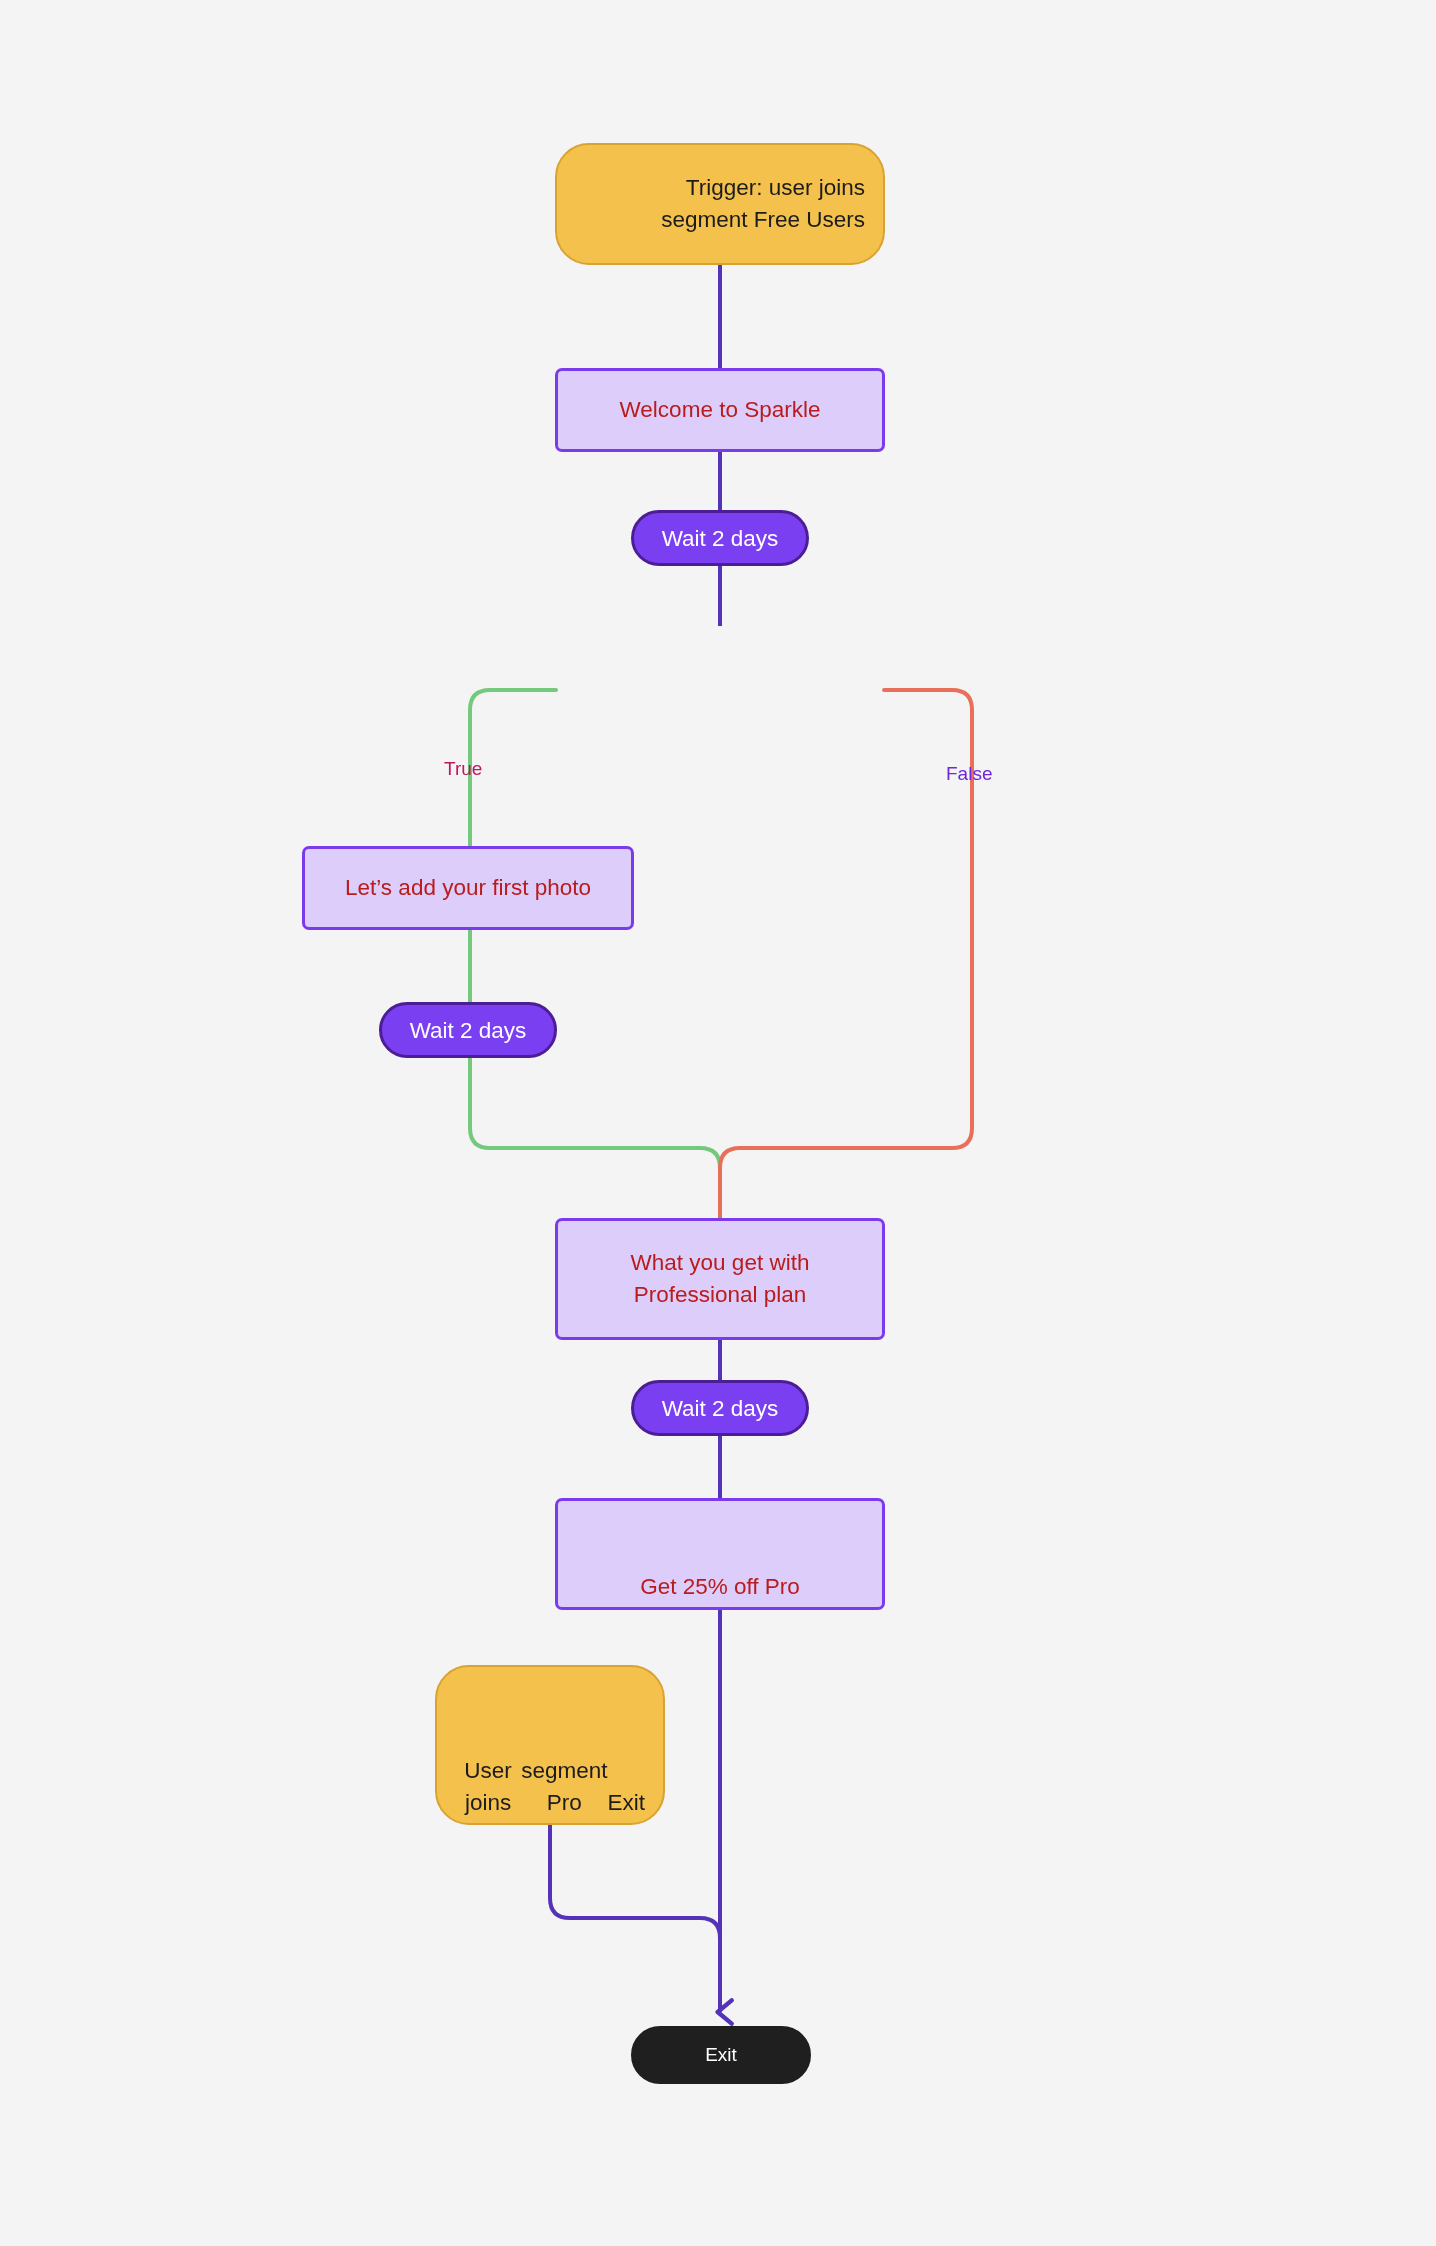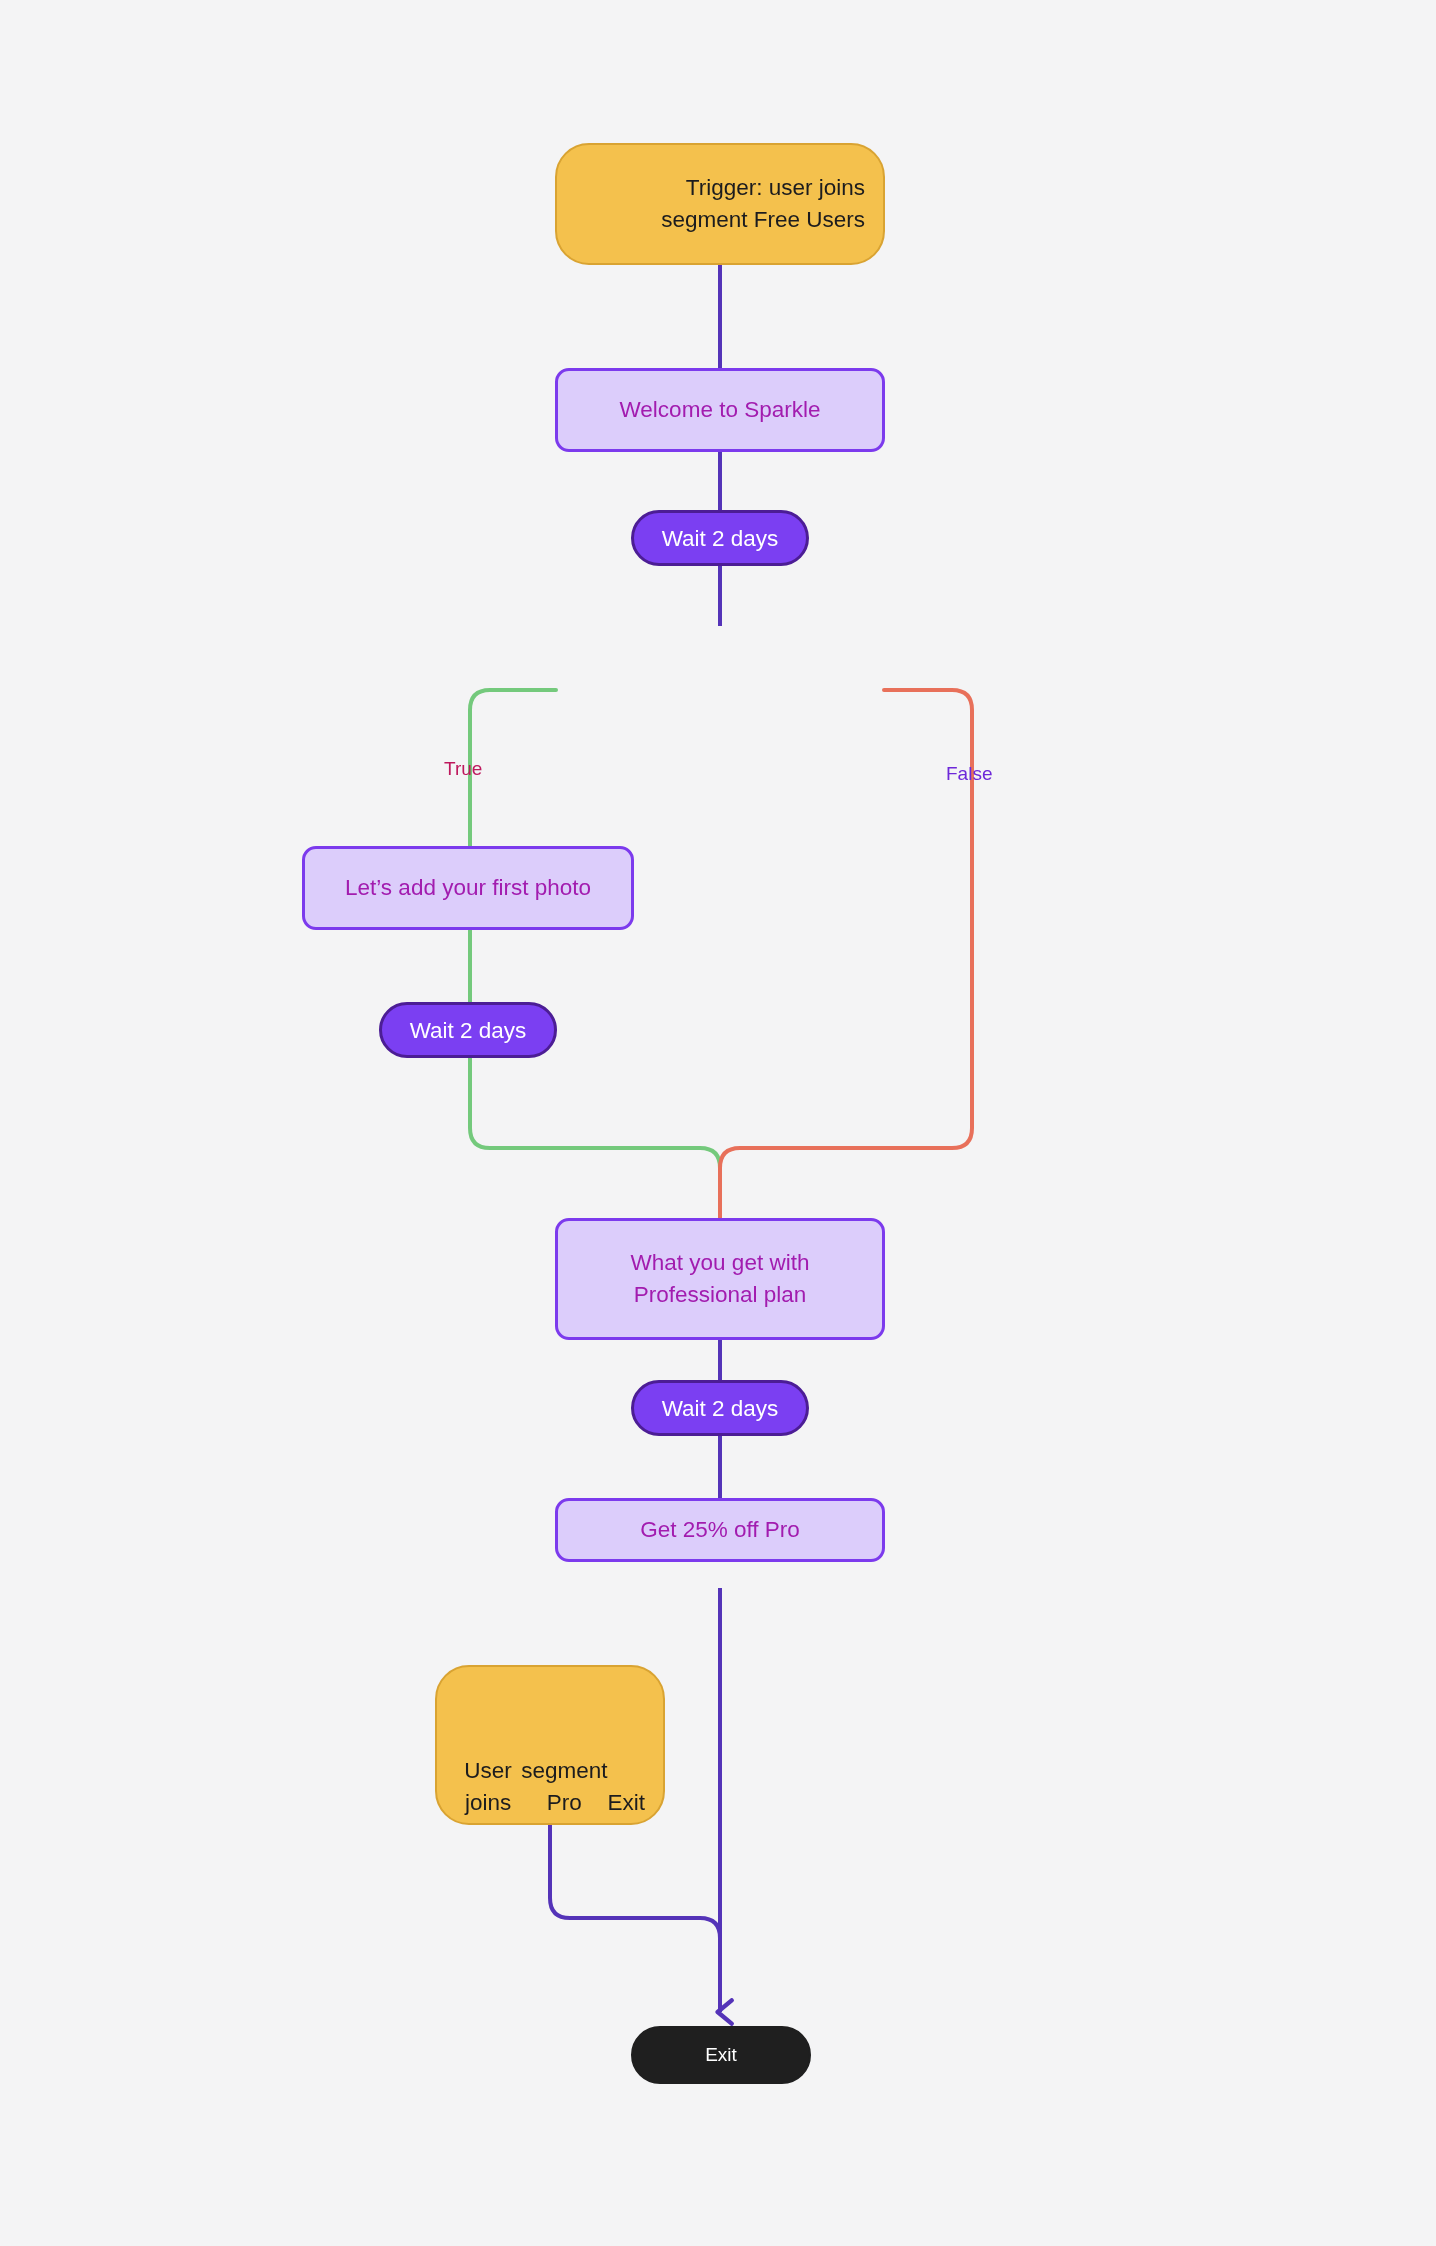--- a/index.html
+++ b/index.html
@@ -41,22 +41,22 @@
     border-radius: 34px;
     color: #1c1c1e;
     font-size: 22.5px;
     line-height: 1.42;
     padding: 4px 18px;
     align-items: flex-end;
   }
   .node-message {
     background: #dccdfb;
     border: 3px solid #7c3aed;
-    border-radius: 14px;
-    color: #a21caf;
+    border-radius: 7px;
+    color: #b91c1c;
     font-size: 22.5px;
     line-height: 1.42;
     padding: 4px 14px;
   }
   .node-wait {
     background: #7b3ff2;
     border: 3px solid #4c1d95;
     border-radius: 30px;
     color: #ffffff;
     font-size: 22.5px;
@@ -158,21 +158,21 @@
 
   <div class="node node-message" style="left:555px; top:1218px; width:330px; height:122px; flex-direction:column;">
     <span>What you get with</span>
     <span>Professional plan</span>
   </div>
 
   <div class="node node-wait" style="left:631px; top:1380px; width:178px; height:56px;">
     <span>Wait 2 days</span>
   </div>
 
-  <div class="node node-message" style="left:555px; top:1498px; width:330px; height:64px;">
+  <div class="node node-message" style="left:555px; top:1498px; width:330px; height:112px;align-items:flex-end;">
     <span>Get 25% off Pro</span>
   </div>
 
   <div class="node node-trigger" style="left:435px; top:1665px; width:230px; height:160px; flex-direction:row;">
     <span>User joins</span>
     <span>segment Pro</span>
     <span>Exit</span>
   </div>
 
   <div class="node node-exit" style="left:631px; top:2026px; width:180px; height:58px;">

